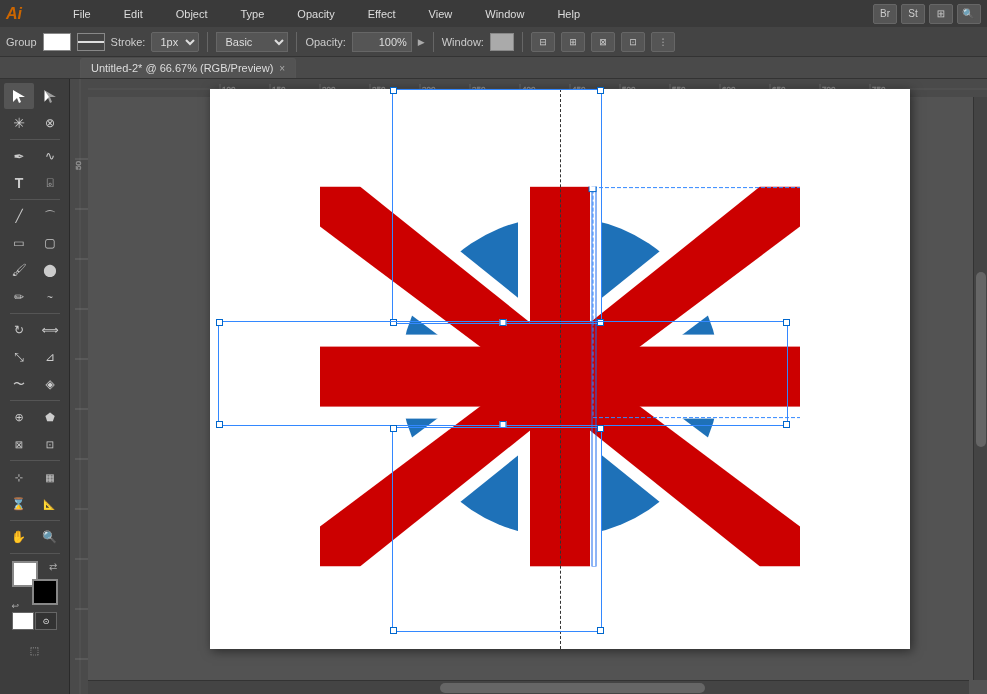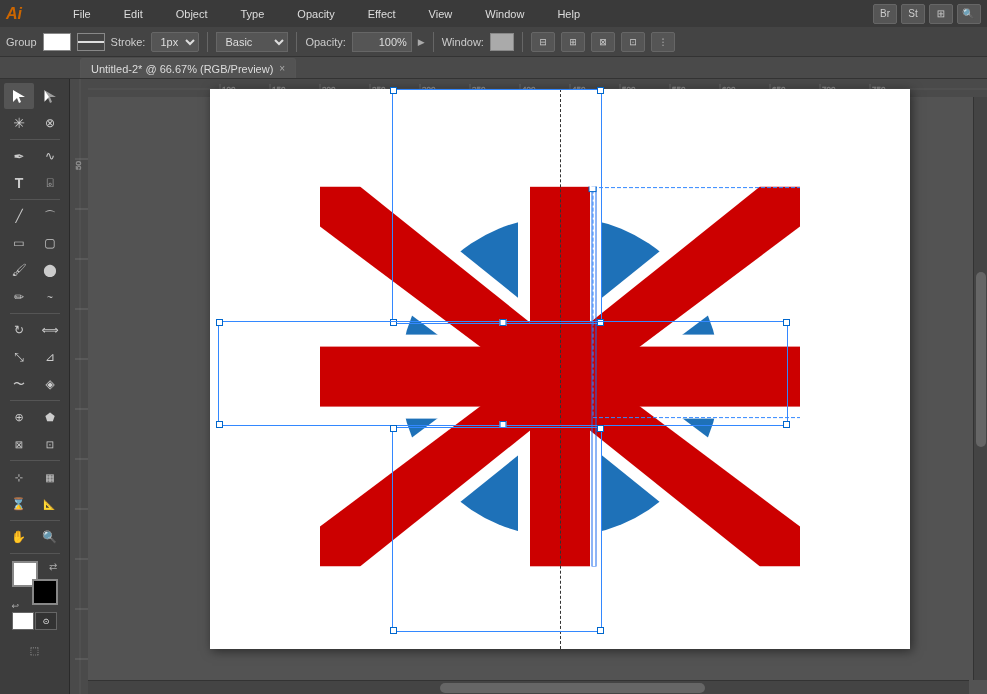--- a/index.html
+++ b/index.html
@@ -81,21 +81,21 @@
       width: 60px; background: #555; border: 1px solid #666; color: #ddd;
       font-size: 11px; height: 20px; padding: 0 4px; text-align: right;
     }
     .opacity-arrows { font-size: 9px; color: #aaa; cursor: pointer; }
 
     
     #tab-bar {
       background: #4a4a4a;
       height: 22px;
       display: flex;
-      align-items: flex-end;
+      align-items: center;
       padding-left: 80px;
       border-bottom: 1px solid #333;
     }
     .tab {
       height: 20px;
       background: #666;
       border: 1px solid #555;
       border-bottom: none;
       padding: 2px 10px;
       font-size: 11px;

